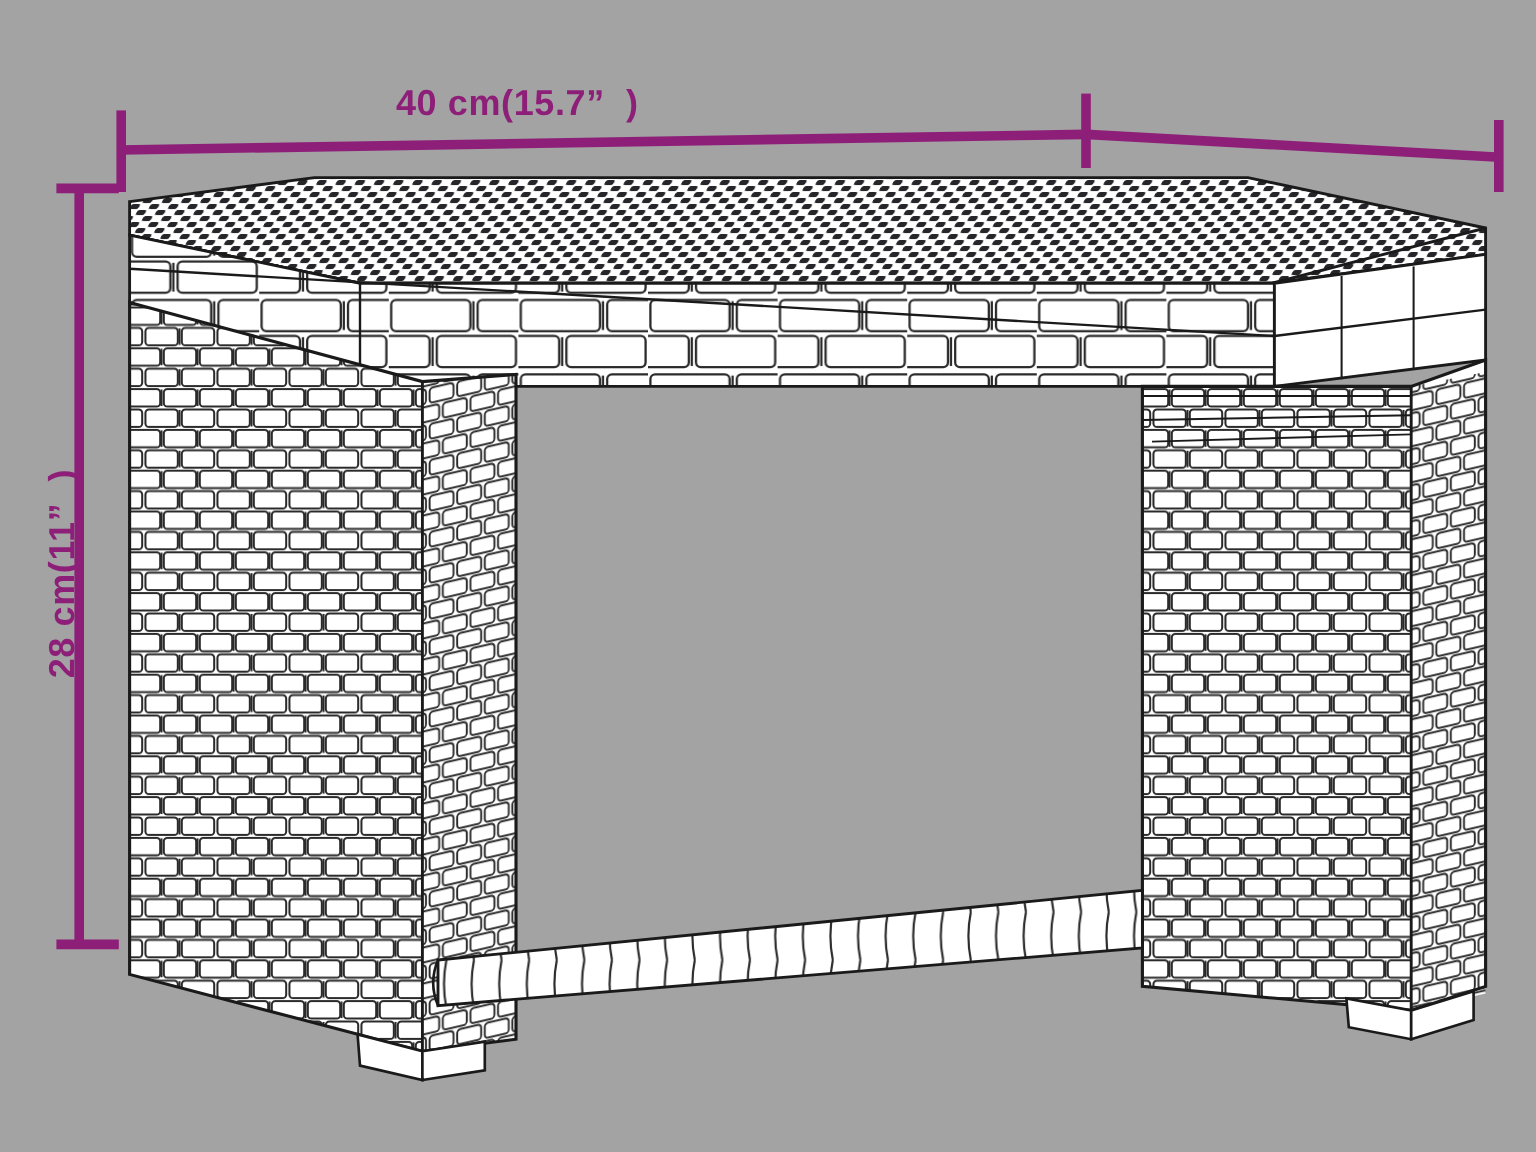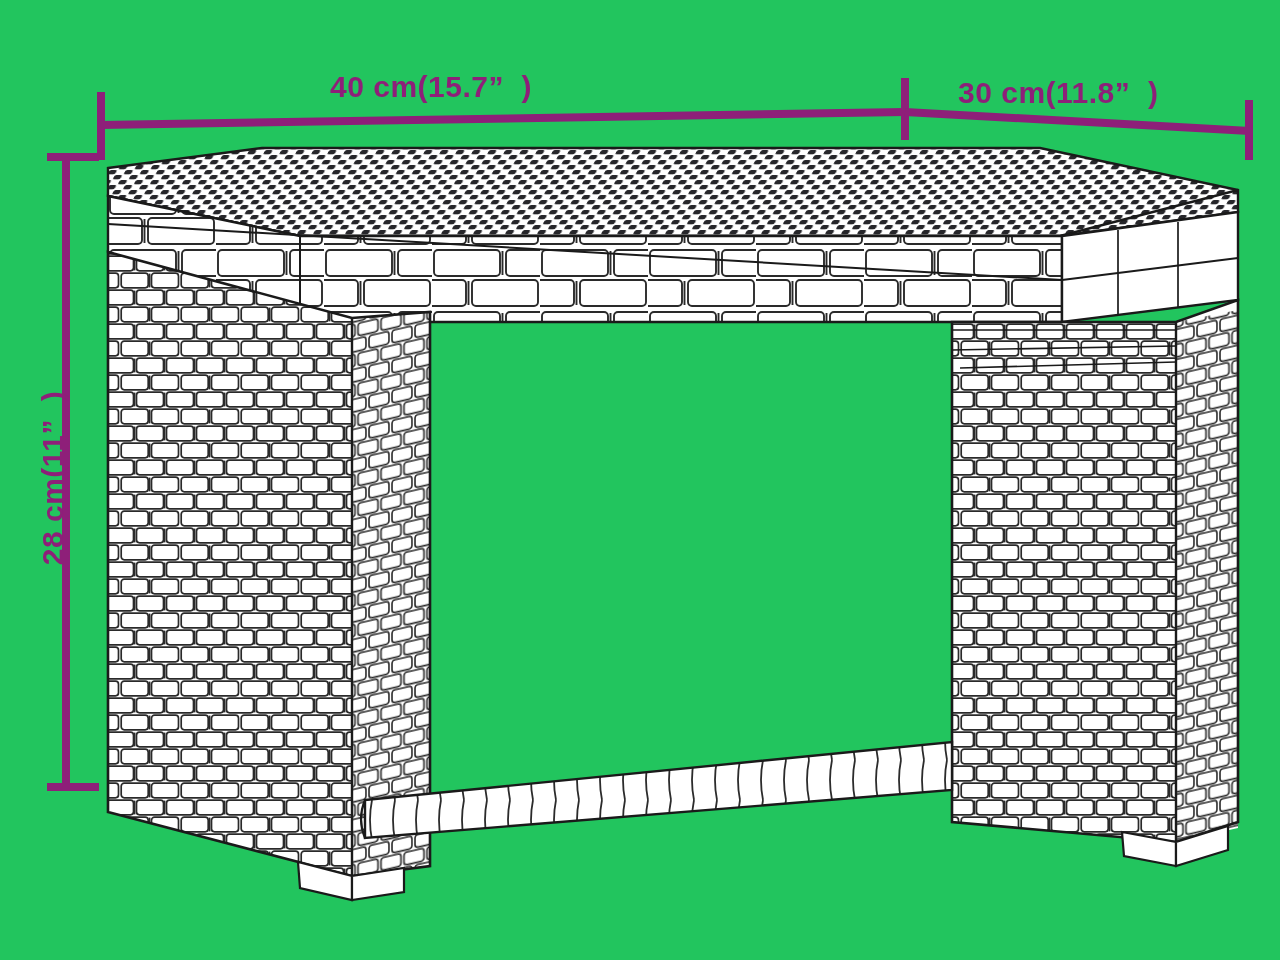--- a/index.html
+++ b/index.html
@@ -8,21 +8,21 @@
     padding: 0;
     background: #ffffff;
   }
   body {
     font-family: "Liberation Sans", sans-serif;
   }
   #stage {
     position: relative;
     width: 1280px;
     height: 960px;
-    background: #22c55e;
+    background: #a3a3a3;
     overflow: hidden;
   }
   #diagram-svg {
     position: absolute;
     left: 0;
     top: 0;
     width: 1280px;
     height: 960px;
     display: block;
   }
@@ -217,17 +217,16 @@
       <line x1="1249" y1="100" x2="1249" y2="160"></line>
 
       <line x1="66" y1="157" x2="66" y2="787"></line>
       <line x1="47" y1="157" x2="99" y2="157"></line>
       <line x1="47" y1="787" x2="99" y2="787"></line>
     </g>
   </svg>
 
   <div id="label-width" class="dim-label">40 cm(15.7”  )</div>
 
-  <div id="label-depth" class="dim-label">30 cm(11.8”  )</div>
 
   <div id="label-height" class="dim-label">28 cm(11”  )</div>
 
 </div>
 
 </body></html>

